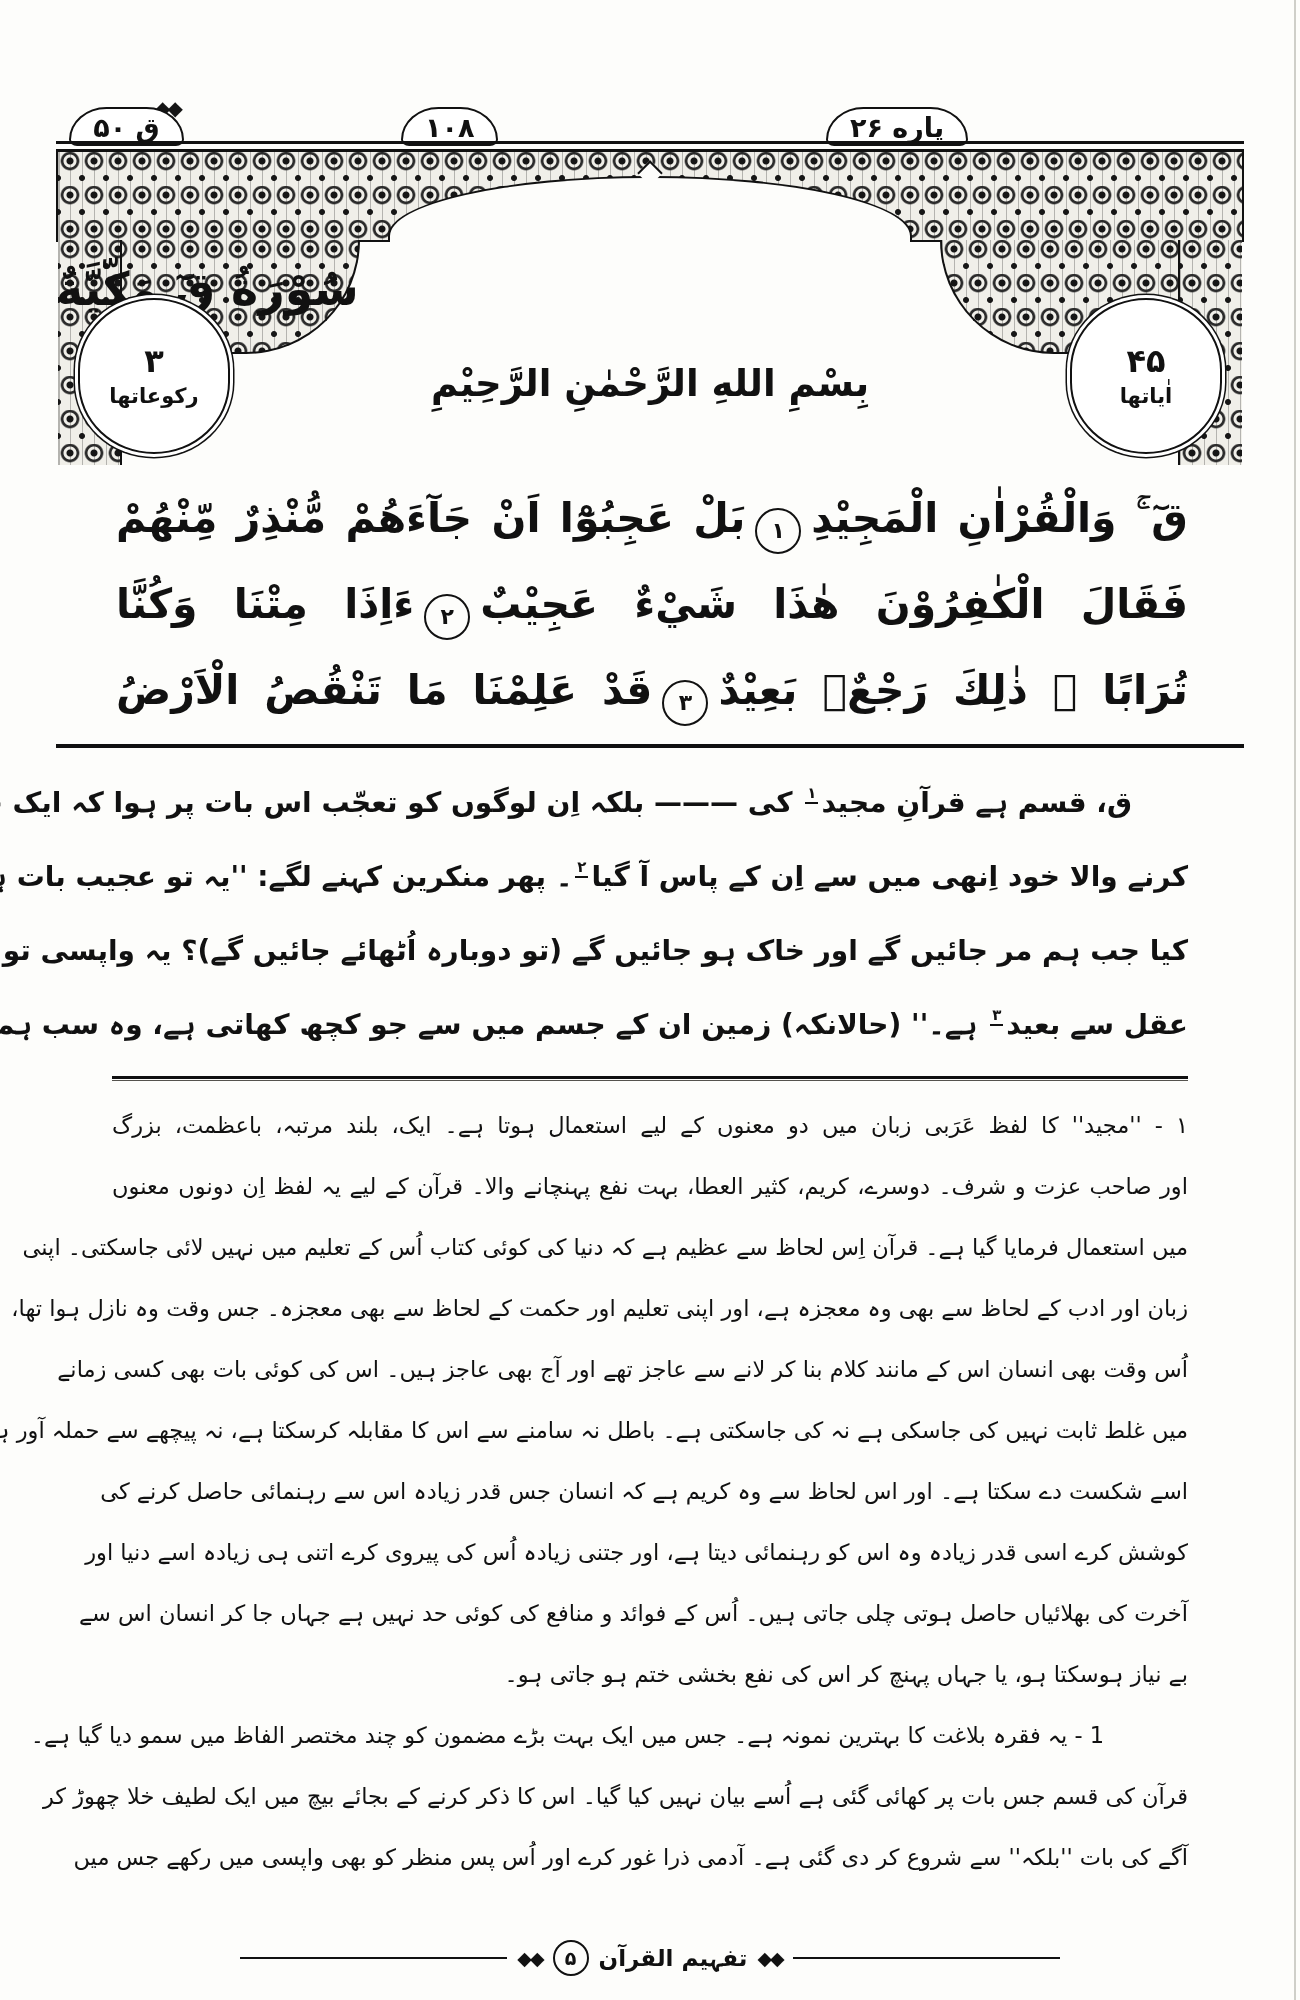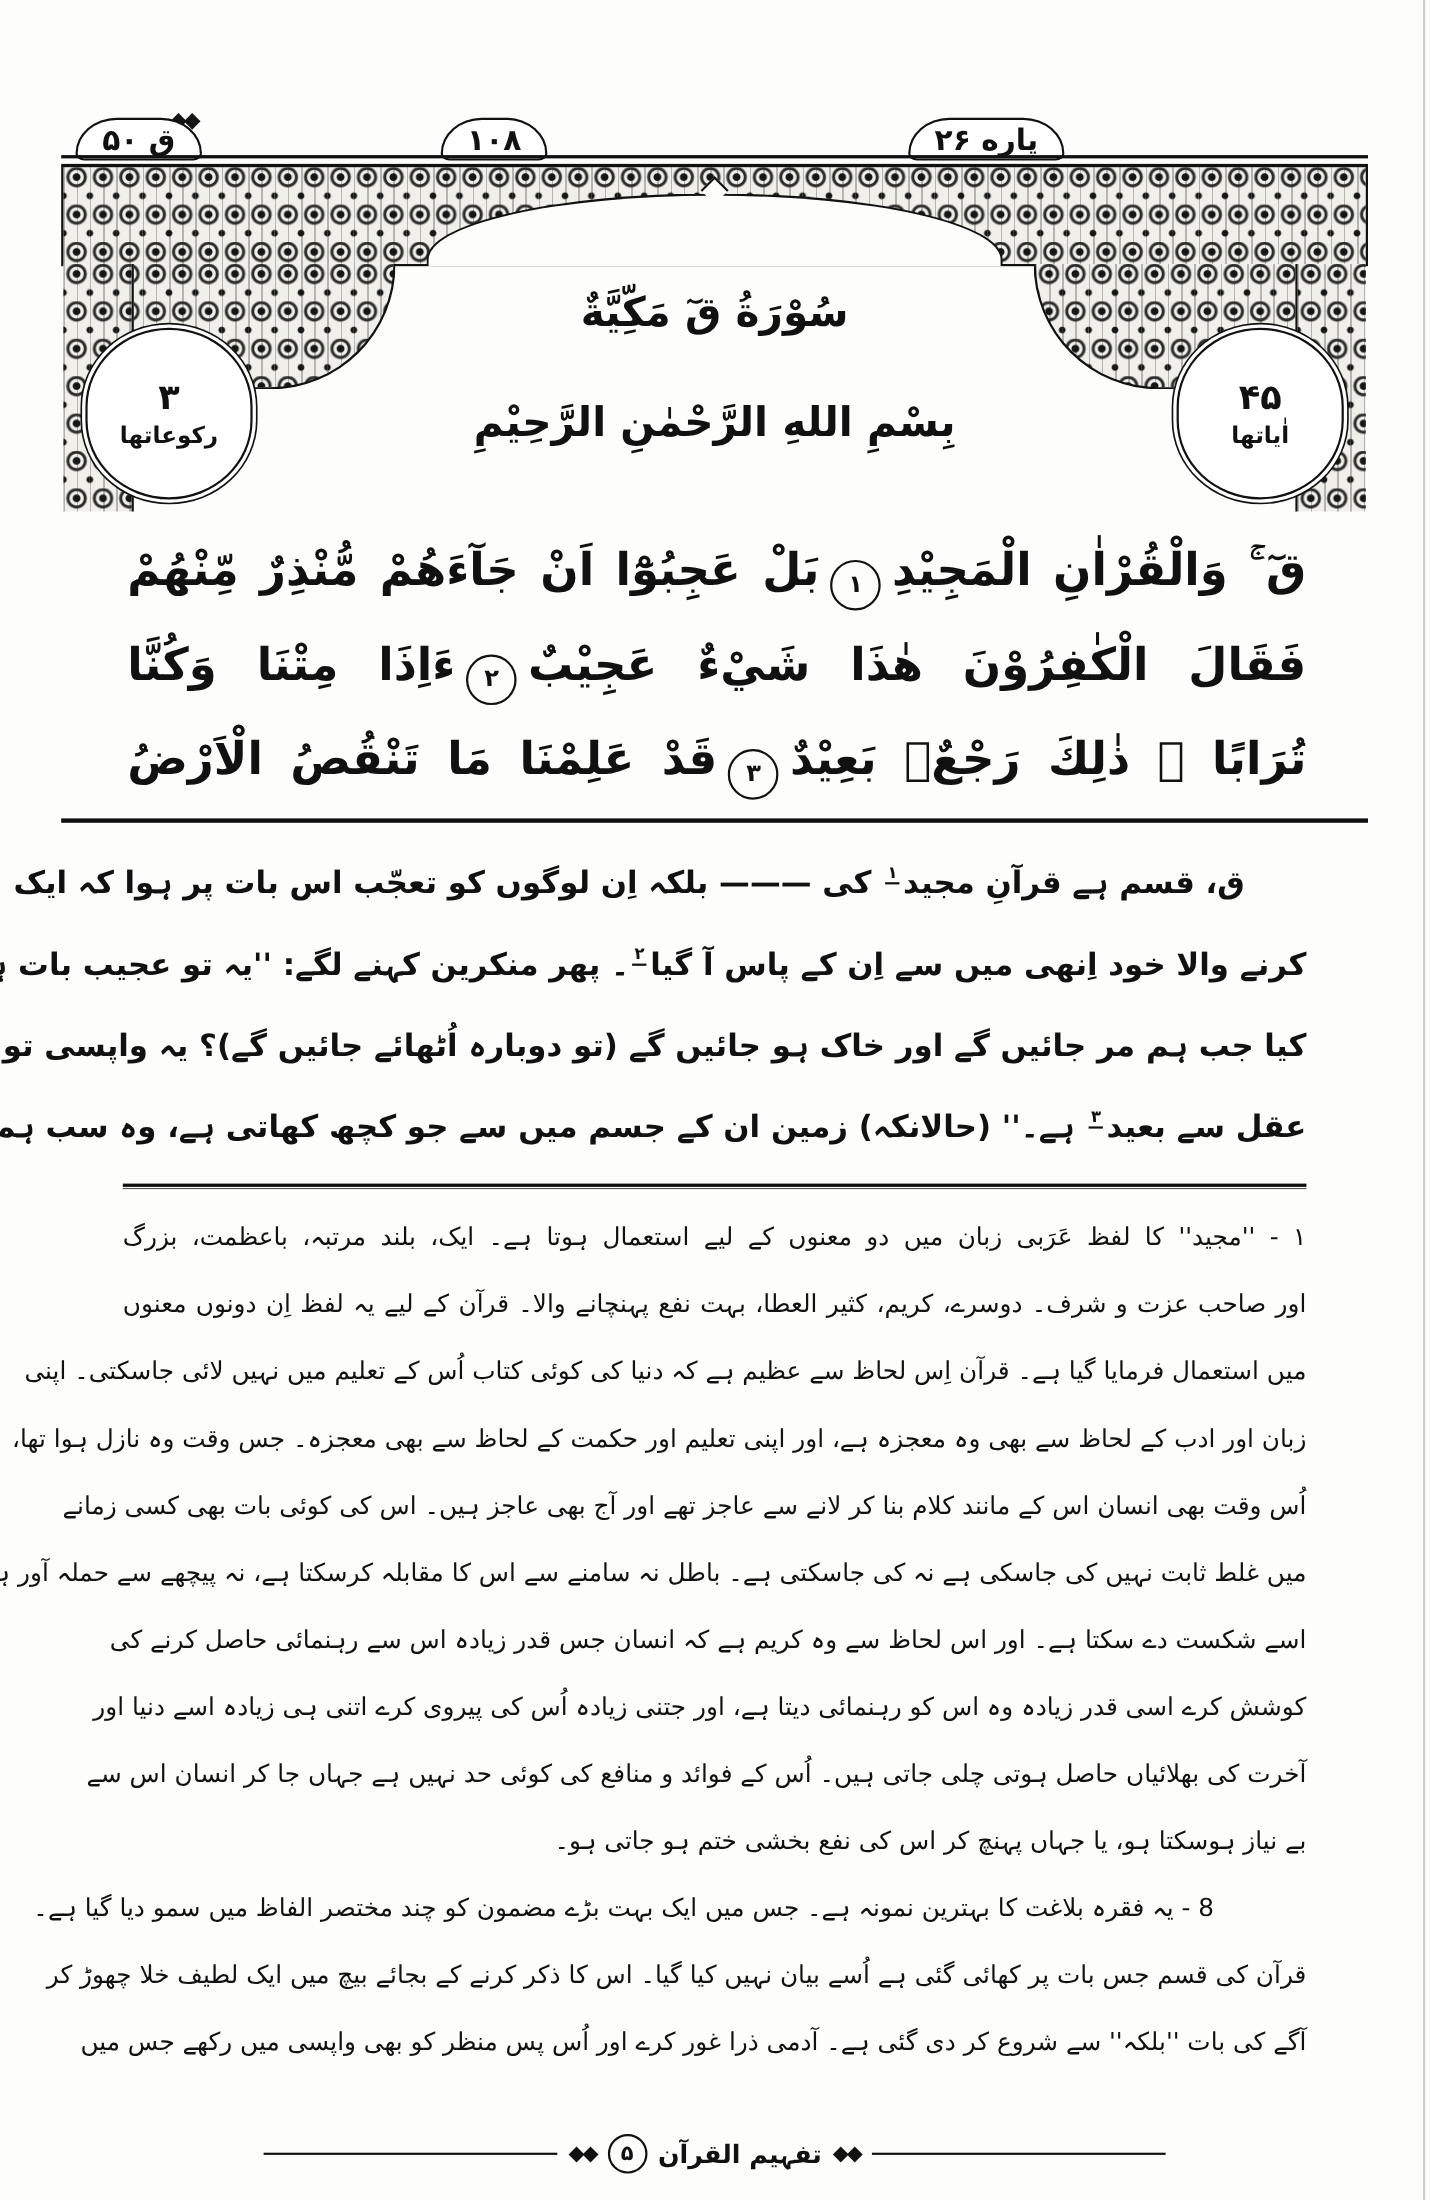--- a/index.html
+++ b/index.html
@@ -57,22 +57,22 @@
     position:absolute;top:26px;left:50%;transform:translateX(-50%);
     width:520px;height:64px;background:#fdfdfb;
     border:2.5px solid #111;border-bottom:none;
     border-radius:260px 260px 0 0 / 60px 60px 0 0;
   }
   .arch .finial{
     position:absolute;top:-14px;left:50%;transform:translateX(-50%) rotate(45deg);
     width:16px;height:16px;background:#fdfdfb;border:2.5px solid #111;border-right:none;border-bottom:none;
   }
   .surah-title{
-    position:absolute;top:112px;left:0;right:0;text-align:center;
-    font-size:37px;font-weight:700;direction:rtl;
+    position:absolute;top:112px;left:0;right:0;text-align:left;
+    font-size:46px;font-weight:700;direction:rtl;
   }
   .bismillah{
     position:absolute;top:212px;left:0;right:0;text-align:center;
     font-size:37px;font-weight:700;direction:rtl;
   }
   .medallion{
     position:absolute;top:148px;width:148px;height:152px;background:#fff;
     border:2.5px solid #111;border-radius:50%/46%;
     box-shadow:0 0 0 3px #fff, 0 0 0 4.5px #111;
     display:flex;flex-direction:column;align-items:center;justify-content:center;
@@ -213,21 +213,21 @@
         <div class="fn-line">میں استعمال فرمایا گیا ہے۔ قرآن اِس لحاظ سے عظیم ہے کہ دنیا کی کوئی کتاب اُس کے تعلیم میں نہیں لائی جاسکتی۔ اپنی</div>
         <div class="fn-line">زبان اور ادب کے لحاظ سے بھی وہ معجزہ ہے، اور اپنی تعلیم اور حکمت کے لحاظ سے بھی معجزہ۔ جس وقت وہ نازل ہوا تھا،</div>
         <div class="fn-line">اُس وقت بھی انسان اس کے مانند کلام بنا کر لانے سے عاجز تھے اور آج بھی عاجز ہیں۔ اس کی کوئی بات بھی کسی زمانے</div>
         <div class="fn-line">میں غلط ثابت نہیں کی جاسکی ہے نہ کی جاسکتی ہے۔ باطل نہ سامنے سے اس کا مقابلہ کرسکتا ہے، نہ پیچھے سے حملہ آور ہوکر</div>
         <div class="fn-line">اسے شکست دے سکتا ہے۔ اور اس لحاظ سے وہ کریم ہے کہ انسان جس قدر زیادہ اس سے رہنمائی حاصل کرنے کی</div>
         <div class="fn-line">کوشش کرے اسی قدر زیادہ وہ اس کو رہنمائی دیتا ہے، اور جتنی زیادہ اُس کی پیروی کرے اتنی ہی زیادہ اسے دنیا اور</div>
         <div class="fn-line">آخرت کی بھلائیاں حاصل ہوتی چلی جاتی ہیں۔ اُس کے فوائد و منافع کی کوئی حد نہیں ہے جہاں جا کر انسان اس سے</div>
         <div class="fn-line">بے نیاز ہوسکتا ہو، یا جہاں پہنچ کر اس کی نفع بخشی ختم ہو جاتی ہو۔</div>
       </div>
     <div class="footnote" id="footnote-2">
-        <div class="fn-line">8 -   یہ فقرہ بلاغت کا بہترین نمونہ ہے۔ جس میں ایک بہت بڑے مضمون کو چند مختصر الفاظ میں سمو دیا گیا ہے۔</div>
+        <div class="fn-line">1 -   یہ فقرہ بلاغت کا بہترین نمونہ ہے۔ جس میں ایک بہت بڑے مضمون کو چند مختصر الفاظ میں سمو دیا گیا ہے۔</div>
         <div class="fn-line">قرآن کی قسم جس بات پر کھائی گئی ہے اُسے بیان نہیں کیا گیا۔ اس کا ذکر کرنے کے بجائے بیچ میں ایک لطیف خلا چھوڑ کر</div>
         <div class="fn-line">آگے کی بات ''بلکہ'' سے شروع کر دی گئی ہے۔ آدمی ذرا غور کرے اور اُس پس منظر کو بھی واپسی میں رکھے جس میں</div>
       </div>
   </section>
 
   <footer class="page-footer">
     <div class="footer-line"></div>
     <div class="footer-center">
       <span class="footer-orn">◆◆</span>
       <span>تفہیم القرآن</span>

